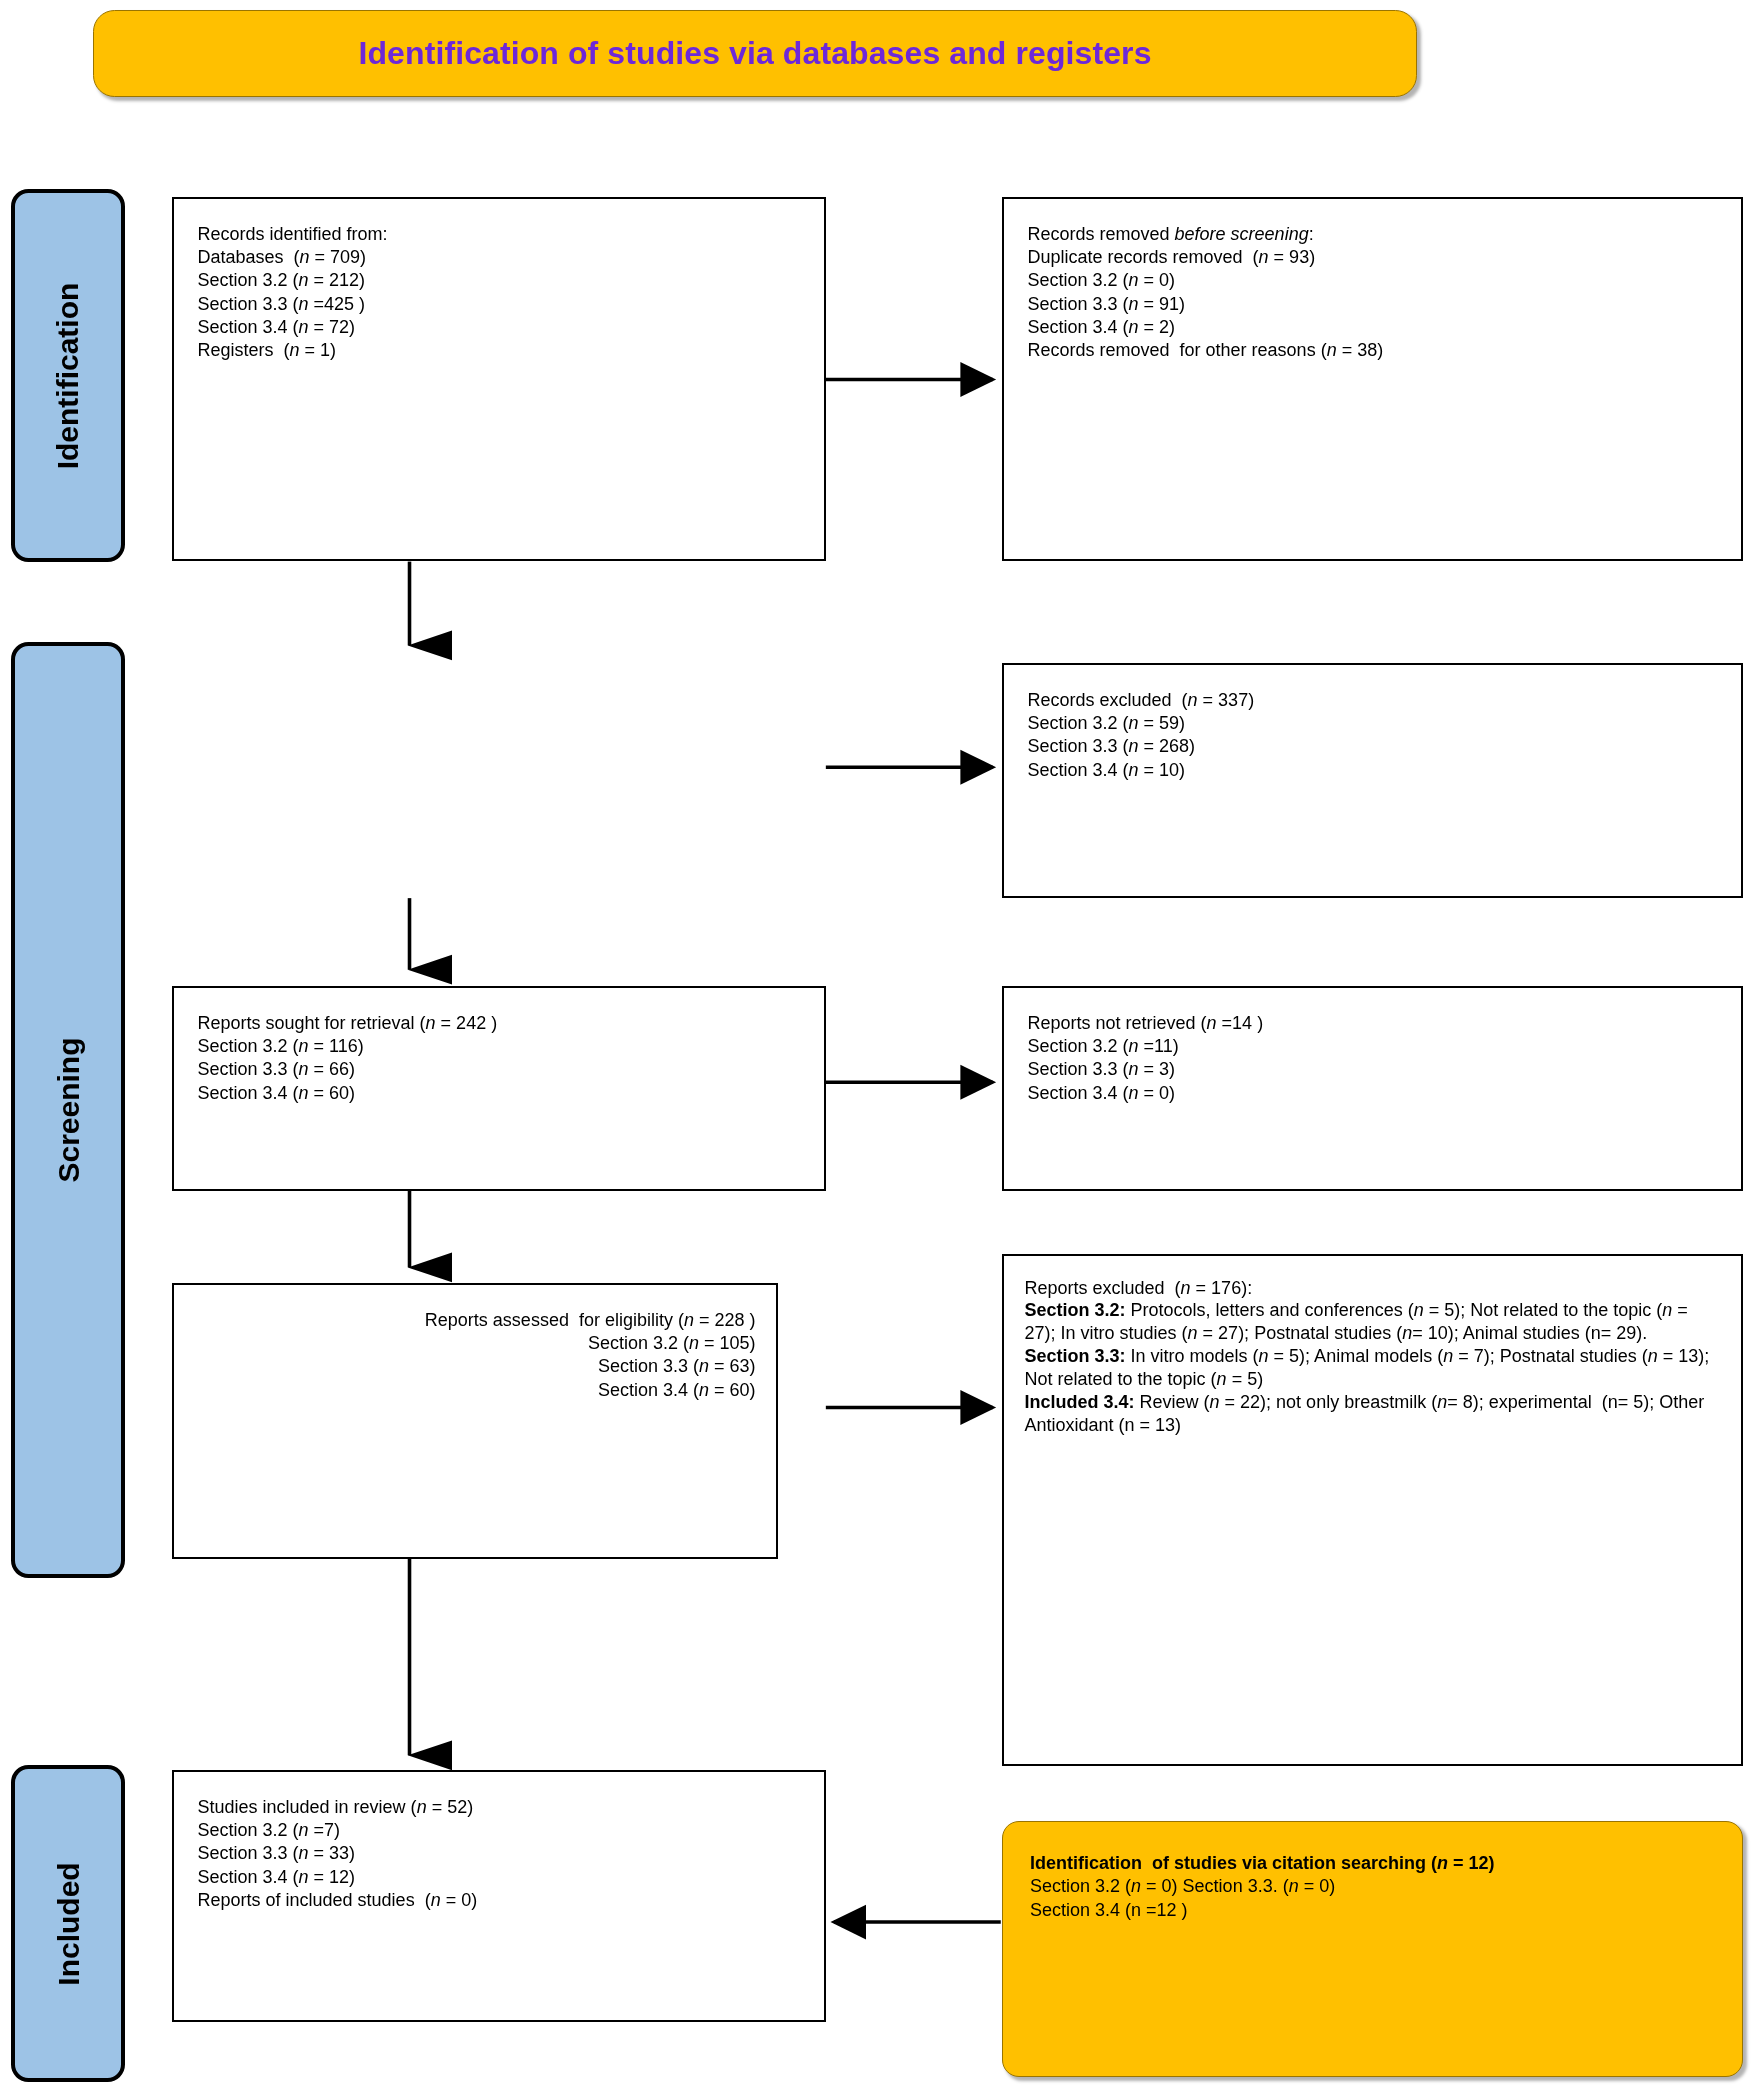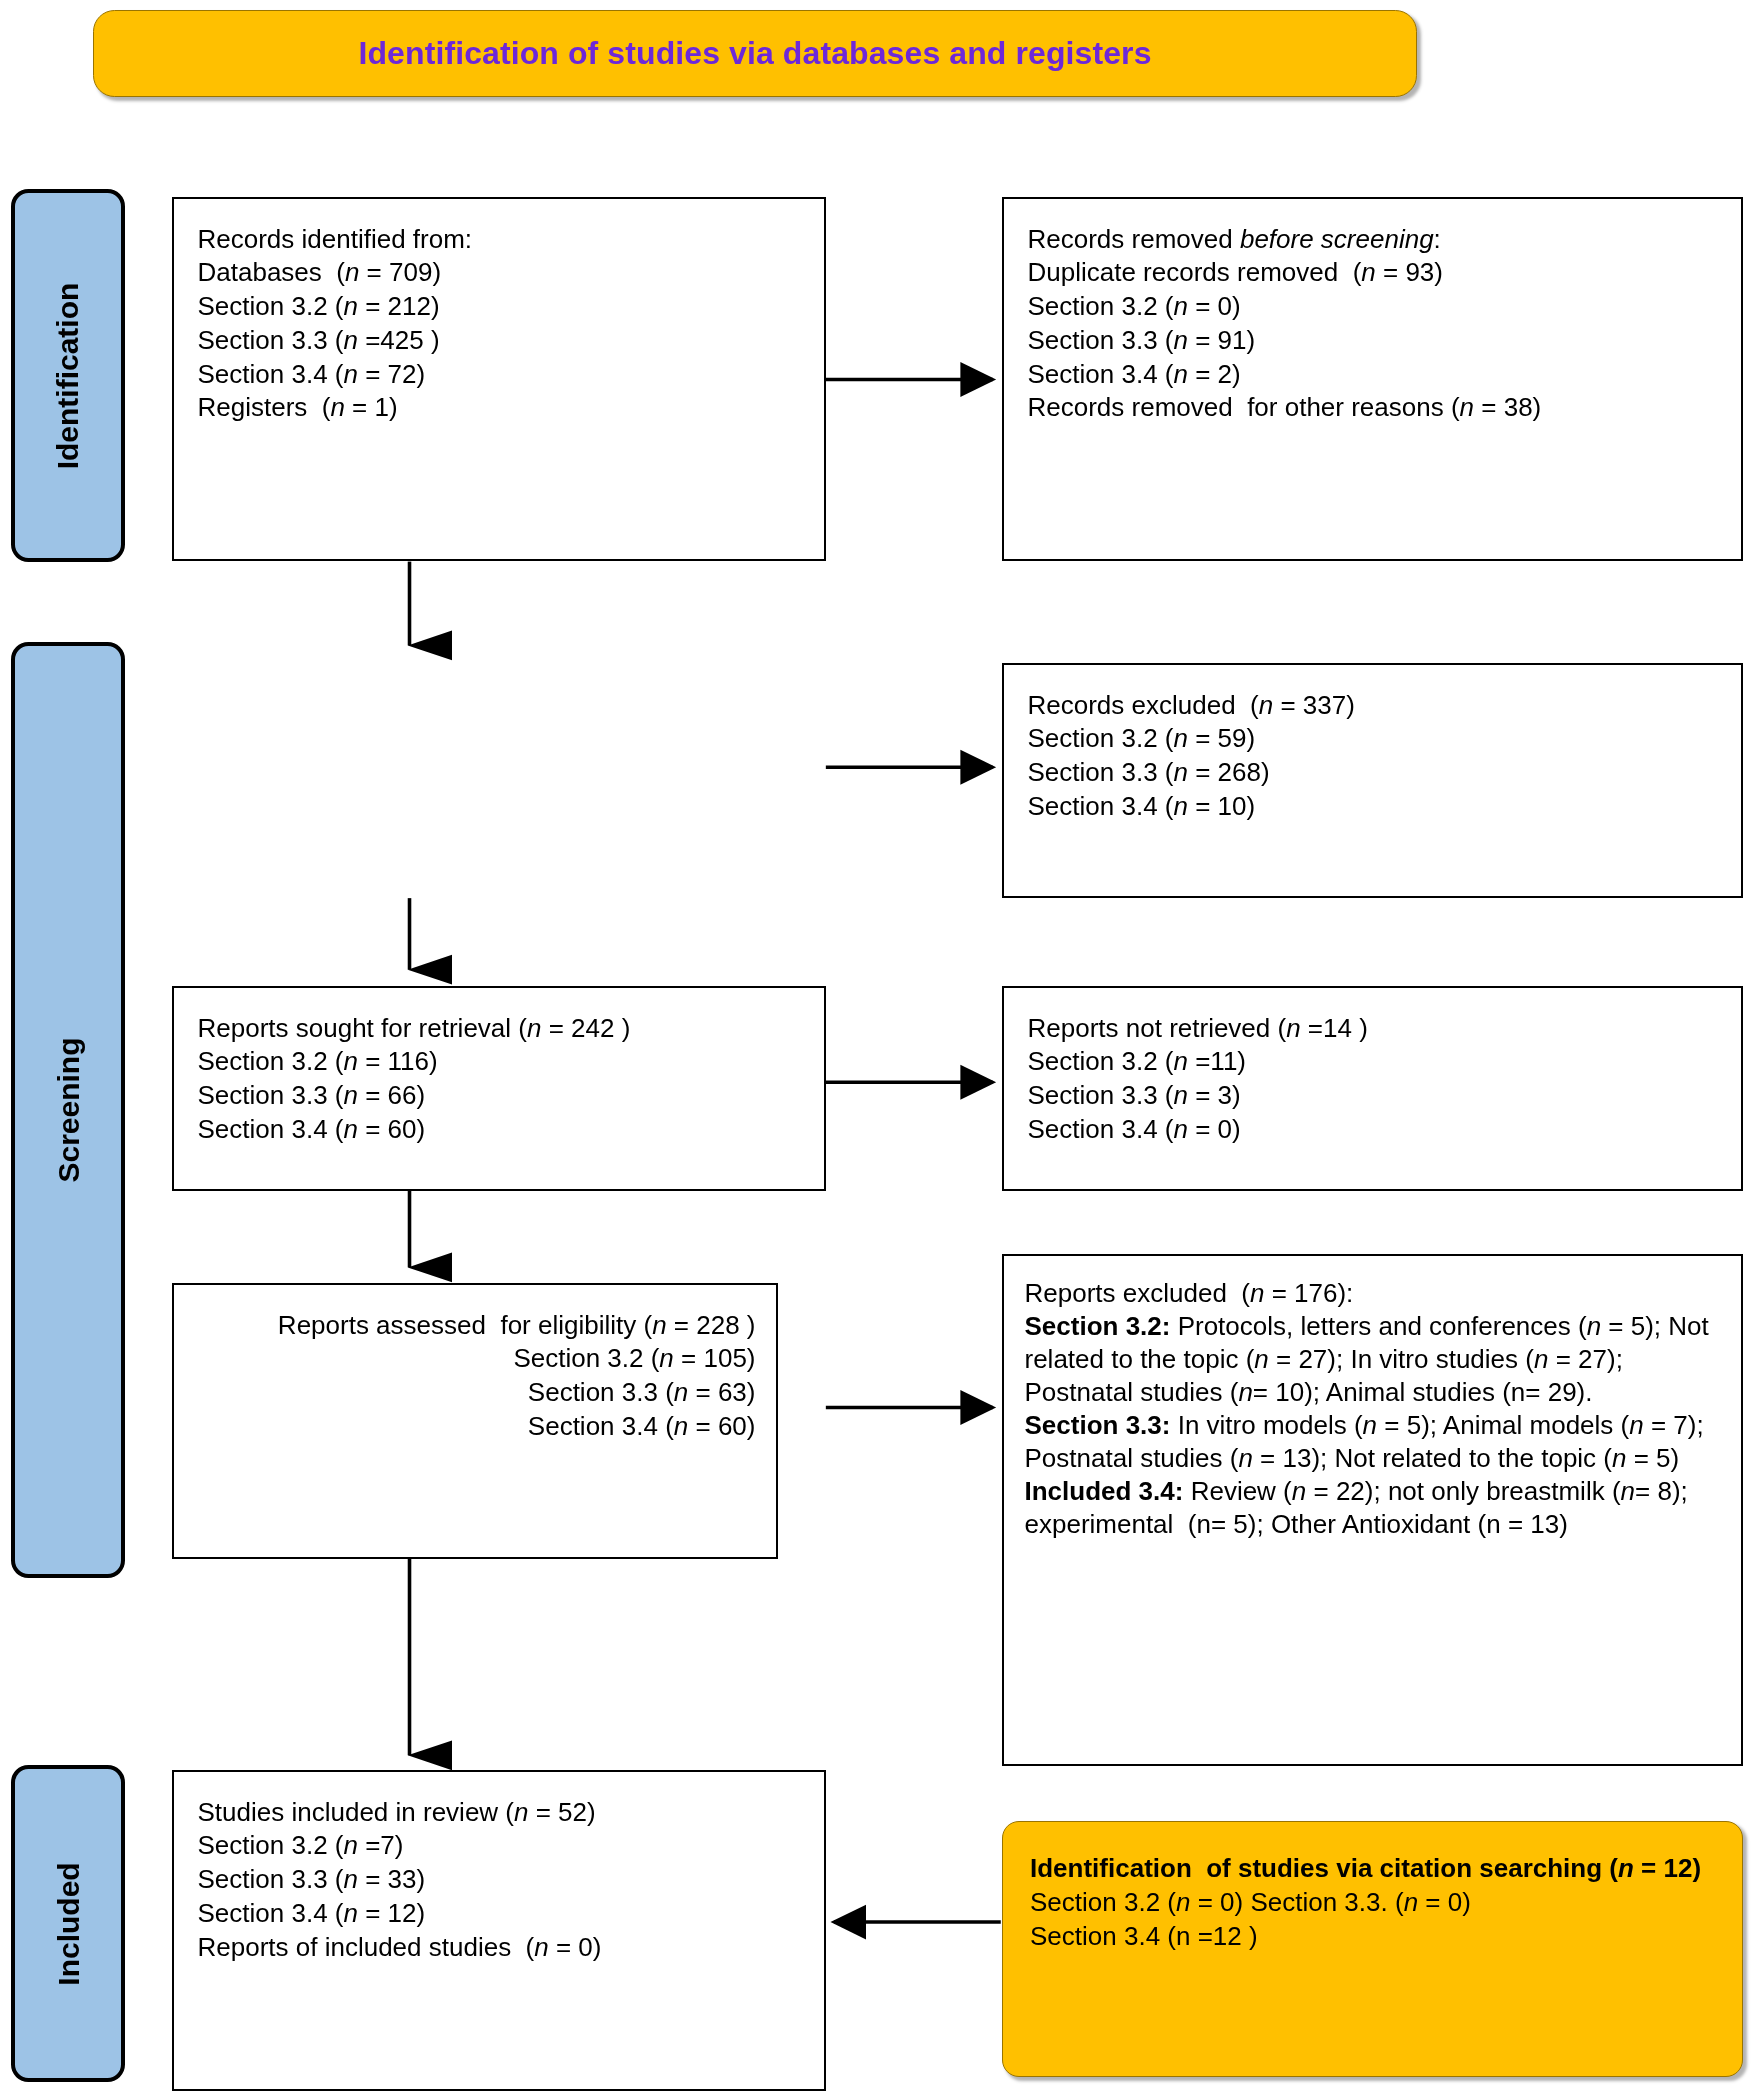--- a/index.html
+++ b/index.html
@@ -60,21 +60,21 @@
 
   
   .node {
     position: absolute;
     background: #ffffff;
     border: 2.6px solid #000000;
     box-sizing: border-box;
     padding: 23.5px 20.5px 15.3px 23.5px;
   }
   .node-text {
-    font-size: 26px;
+    font-size: 18px;
     line-height: 1.30;
     color: #000000;
     white-space: pre-wrap;
   }
   .node-text.tight { line-height: 1.27; }
 
   
   .node-orange {
     position: absolute;
     background: #FFC000;
@@ -165,21 +165,21 @@
 <span>Section 3.4 (<em class="it">n</em> = 60)</span></div>
   </div>
 
   <div class="node" style="left:1002px; top:1254px; width:741px; height:512px; padding:20.5px 17.4px 12.3px 20.5px;">
     <div class="node-text tight"><span>Reports excluded  (<em class="it">n</em> = 176):</span>
 <span><b class="bd">Section 3.2:</b> Protocols, letters and conferences (<em class="it">n</em> = 5); Not related to the topic (<em class="it">n</em> = 27); In vitro studies (<em class="it">n</em> = 27); Postnatal studies (<em class="it">n</em>= 10); Animal studies (n= 29).</span>
 <span><b class="bd">Section 3.3:</b> In vitro models (<em class="it">n</em> = 5); Animal models (<em class="it">n</em> = 7); Postnatal studies (<em class="it">n</em> = 13); Not related to the topic (<em class="it">n</em> = 5)</span>
 <span><b class="bd">Included 3.4:</b> Review (<em class="it">n</em> = 22); not only breastmilk (<em class="it">n</em>= 8); experimental  (n= 5); Other Antioxidant (n = 13)</span></div>
   </div>
 
-  <div class="node" style="left:172px; top:1770px; width:654px; height:321px;">
+  <div class="node" style="left:172px; top:1770px; width:654px; height:252px;">
     <div class="node-text"><span>Studies included in review (<em class="it">n</em> = 52)</span>
 <span>Section 3.2 (<em class="it">n</em> =7)</span>
 <span>Section 3.3 (<em class="it">n</em> = 33)</span>
 <span>Section 3.4 (<em class="it">n</em> = 12)</span>
 <span>Reports of included studies  (<em class="it">n</em> = 0)</span></div>
   </div>
 
   <div class="node-orange" style="left:1002px; top:1821px; width:741px; height:256px;">
     <div class="node-text"><span><b class="bd">Identification  of studies via citation searching (<em class="it">n</em> = 12)</b></span>
 <span>Section 3.2 (<em class="it">n</em> = 0) Section 3.3. (<em class="it">n</em> = 0)</span>

